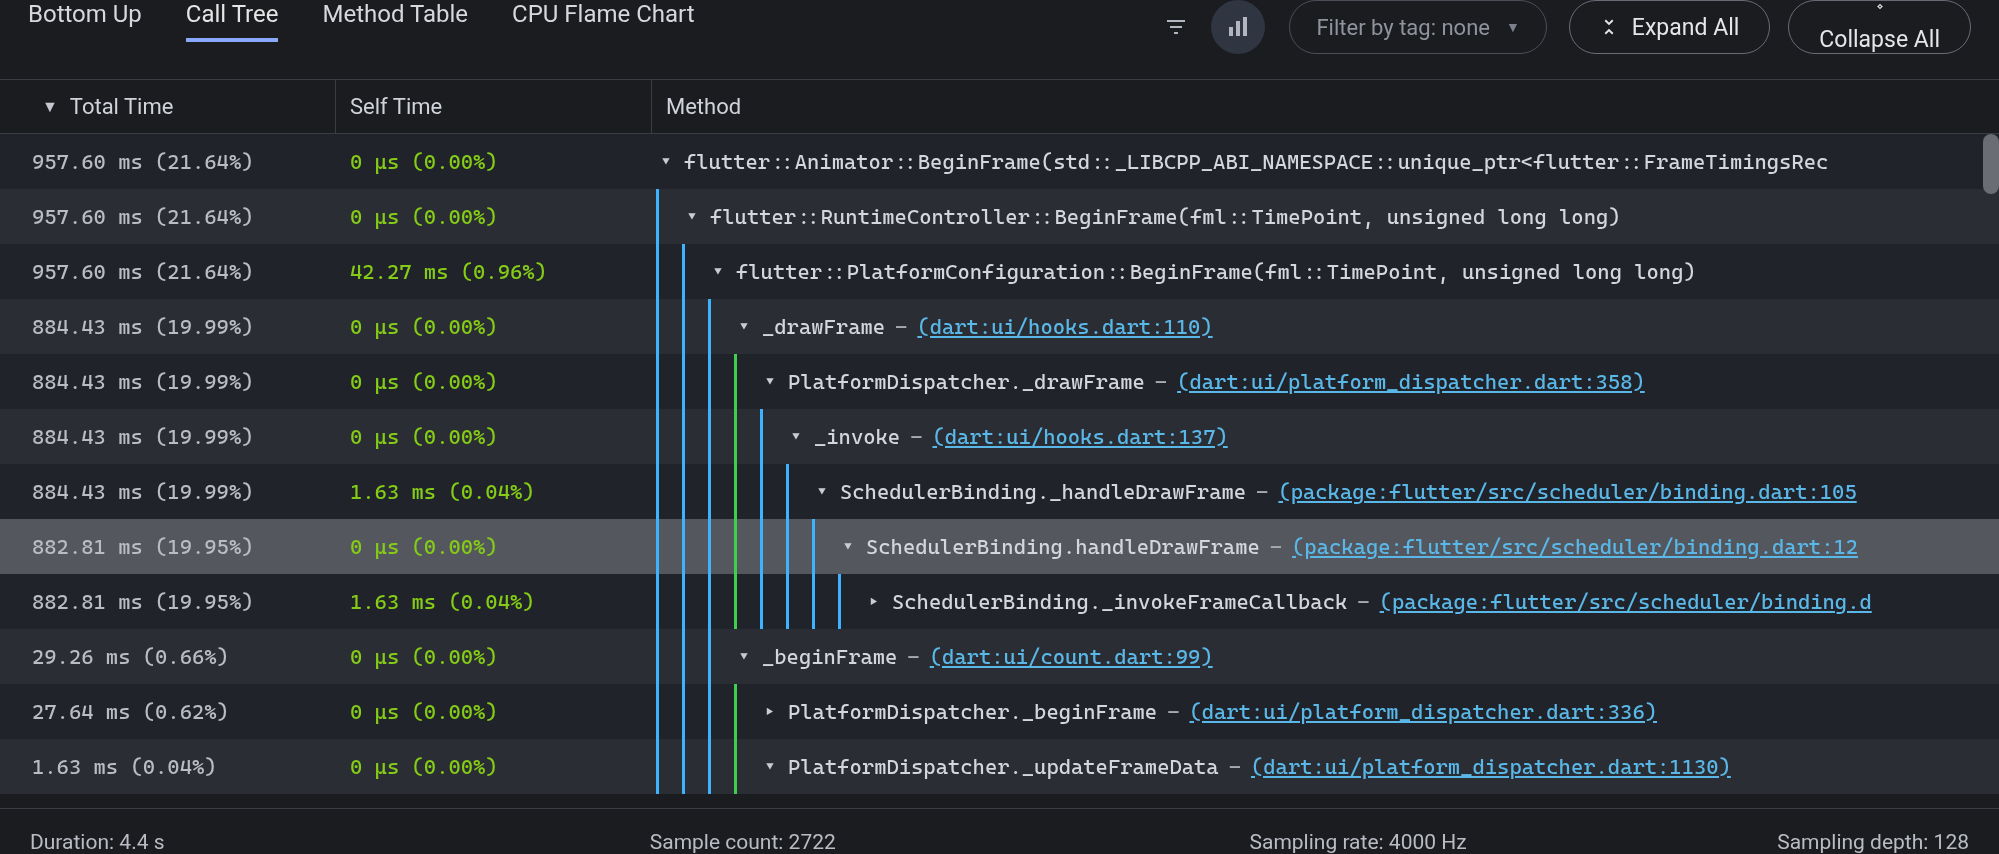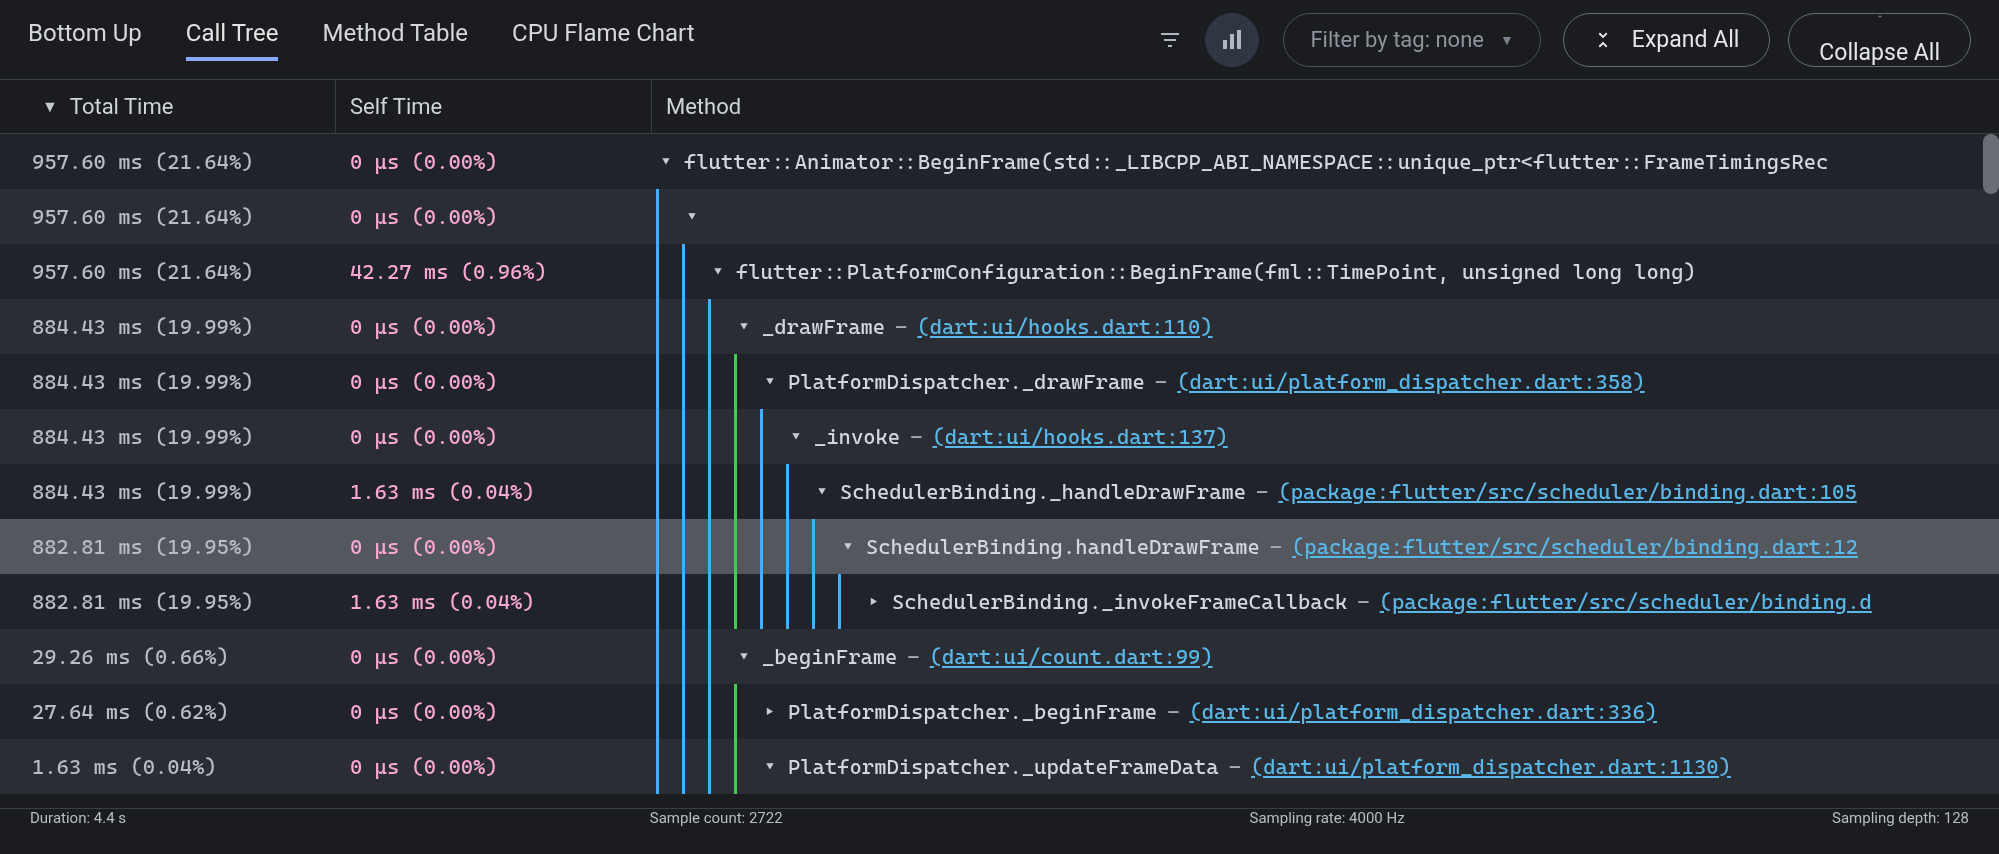--- a/index.html
+++ b/index.html
@@ -9,21 +9,21 @@
     background: #1a1c20;
     font-family: -apple-system, BlinkMacSystemFont, "Segoe UI", Roboto, sans-serif;
     color: #c5c8ce;
     overflow: hidden;
   }
   .mono { font-family: "SF Mono", "Monaco", "Cascadia Code", "Roboto Mono", monospace; }
 
   
   .toolbar {
     display: flex;
-    align-items: center;
+    align-items: flex-start;
     height: 80px;
     padding: 0 28px;
     border-bottom: 1px solid #3a3d44;
     gap: 8px;
   }
   .tabs { display: flex; gap: 44px; }
   .tab {
     font-size: 24px;
     color: #d6d8dd;
     padding-bottom: 10px;
@@ -60,21 +60,21 @@
     margin-right: 14px;
     cursor: pointer;
   }
   .pill-btn {
     height: 54px;
     border: 1px solid #686c75;
     border-radius: 27px;
     padding: 0 30px;
     display: flex;
     align-items: center;
-    gap: 20px;
+    gap: 14px;
     color: #e4e6ea;
     font-size: 23px;
     cursor: pointer;
   }
 
   
   .header-row {
     display: flex;
     height: 54px;
     border-bottom: 1px solid #3a3d44;
@@ -93,21 +93,21 @@
   .row {
     display: flex;
     height: 55px;
     align-items: stretch;
     font-size: 21px;
   }
   .row:nth-child(odd)  { background: #2a2d33; }
   .row:nth-child(even) { background: #20232a; }
   .row.selected { background: #54575e !important; }
   .row .c-total  { width: 336px; padding-left: 32px; display:flex; align-items:center; color:#b9bcc3; white-space: nowrap;}
-  .row .c-self   { width: 316px; padding-left: 14px; display:flex; align-items:center; color:#f9a8d4; white-space: nowrap;}
+  .row .c-self   { width: 316px; padding-left: 14px; display:flex; align-items:center; color:#84cc16; white-space: nowrap;}
   .row .c-method { flex:1; display:flex; align-items:stretch; overflow:hidden; padding-right: 16px; }
 
   .guides { display:flex; align-items:stretch; }
   .guide {
     width: 26px;
     position: relative;
     flex-shrink: 0;
   }
   .guide::before {
     content:"";
@@ -141,22 +141,22 @@
     height: 60px;
     background:#6a6d74;
     border-radius: 8px;
   }
 
   
   .statusbar {
     height: 46px;
     border-top: 1px solid #3a3d44;
     display:flex;
-    align-items:flex-start;
-    font-size: 15px;
+    align-items:flex-end;
+    font-size: 21px;
     color:#b9bcc3;
     padding: 0 30px;
     gap: 40px;
   }
   .statusbar .seg { flex:1; text-align:left; }
   .statusbar .seg:nth-child(2){ text-align:left; padding-left:240px;}
   .statusbar .seg:nth-child(3){ text-align:left; padding-left:220px;}
   .statusbar .seg:nth-child(4){ text-align:right; }
 
   svg { display:block; }
@@ -234,20 +234,21 @@
     </div>
     <div class="row">
       <div class="c-total mono">957.60 ms (21.64%)</div>
       <div class="c-self mono">0 µs (0.00%)</div>
       <div class="c-method">
         <div class="guides">
           <div class="guide"></div>
         </div>
         <div class="mbody mono">
           <span class="chev">▾</span>
+          <span class="method-name">flutter::RuntimeController::BeginFrame(fml::TimePoint, unsigned long long)</span>
         </div>
       </div>
     </div>
     <div class="row">
       <div class="c-total mono">957.60 ms (21.64%)</div>
       <div class="c-self mono">42.27 ms (0.96%)</div>
       <div class="c-method">
         <div class="guides">
           <div class="guide"></div>
           <div class="guide"></div>

